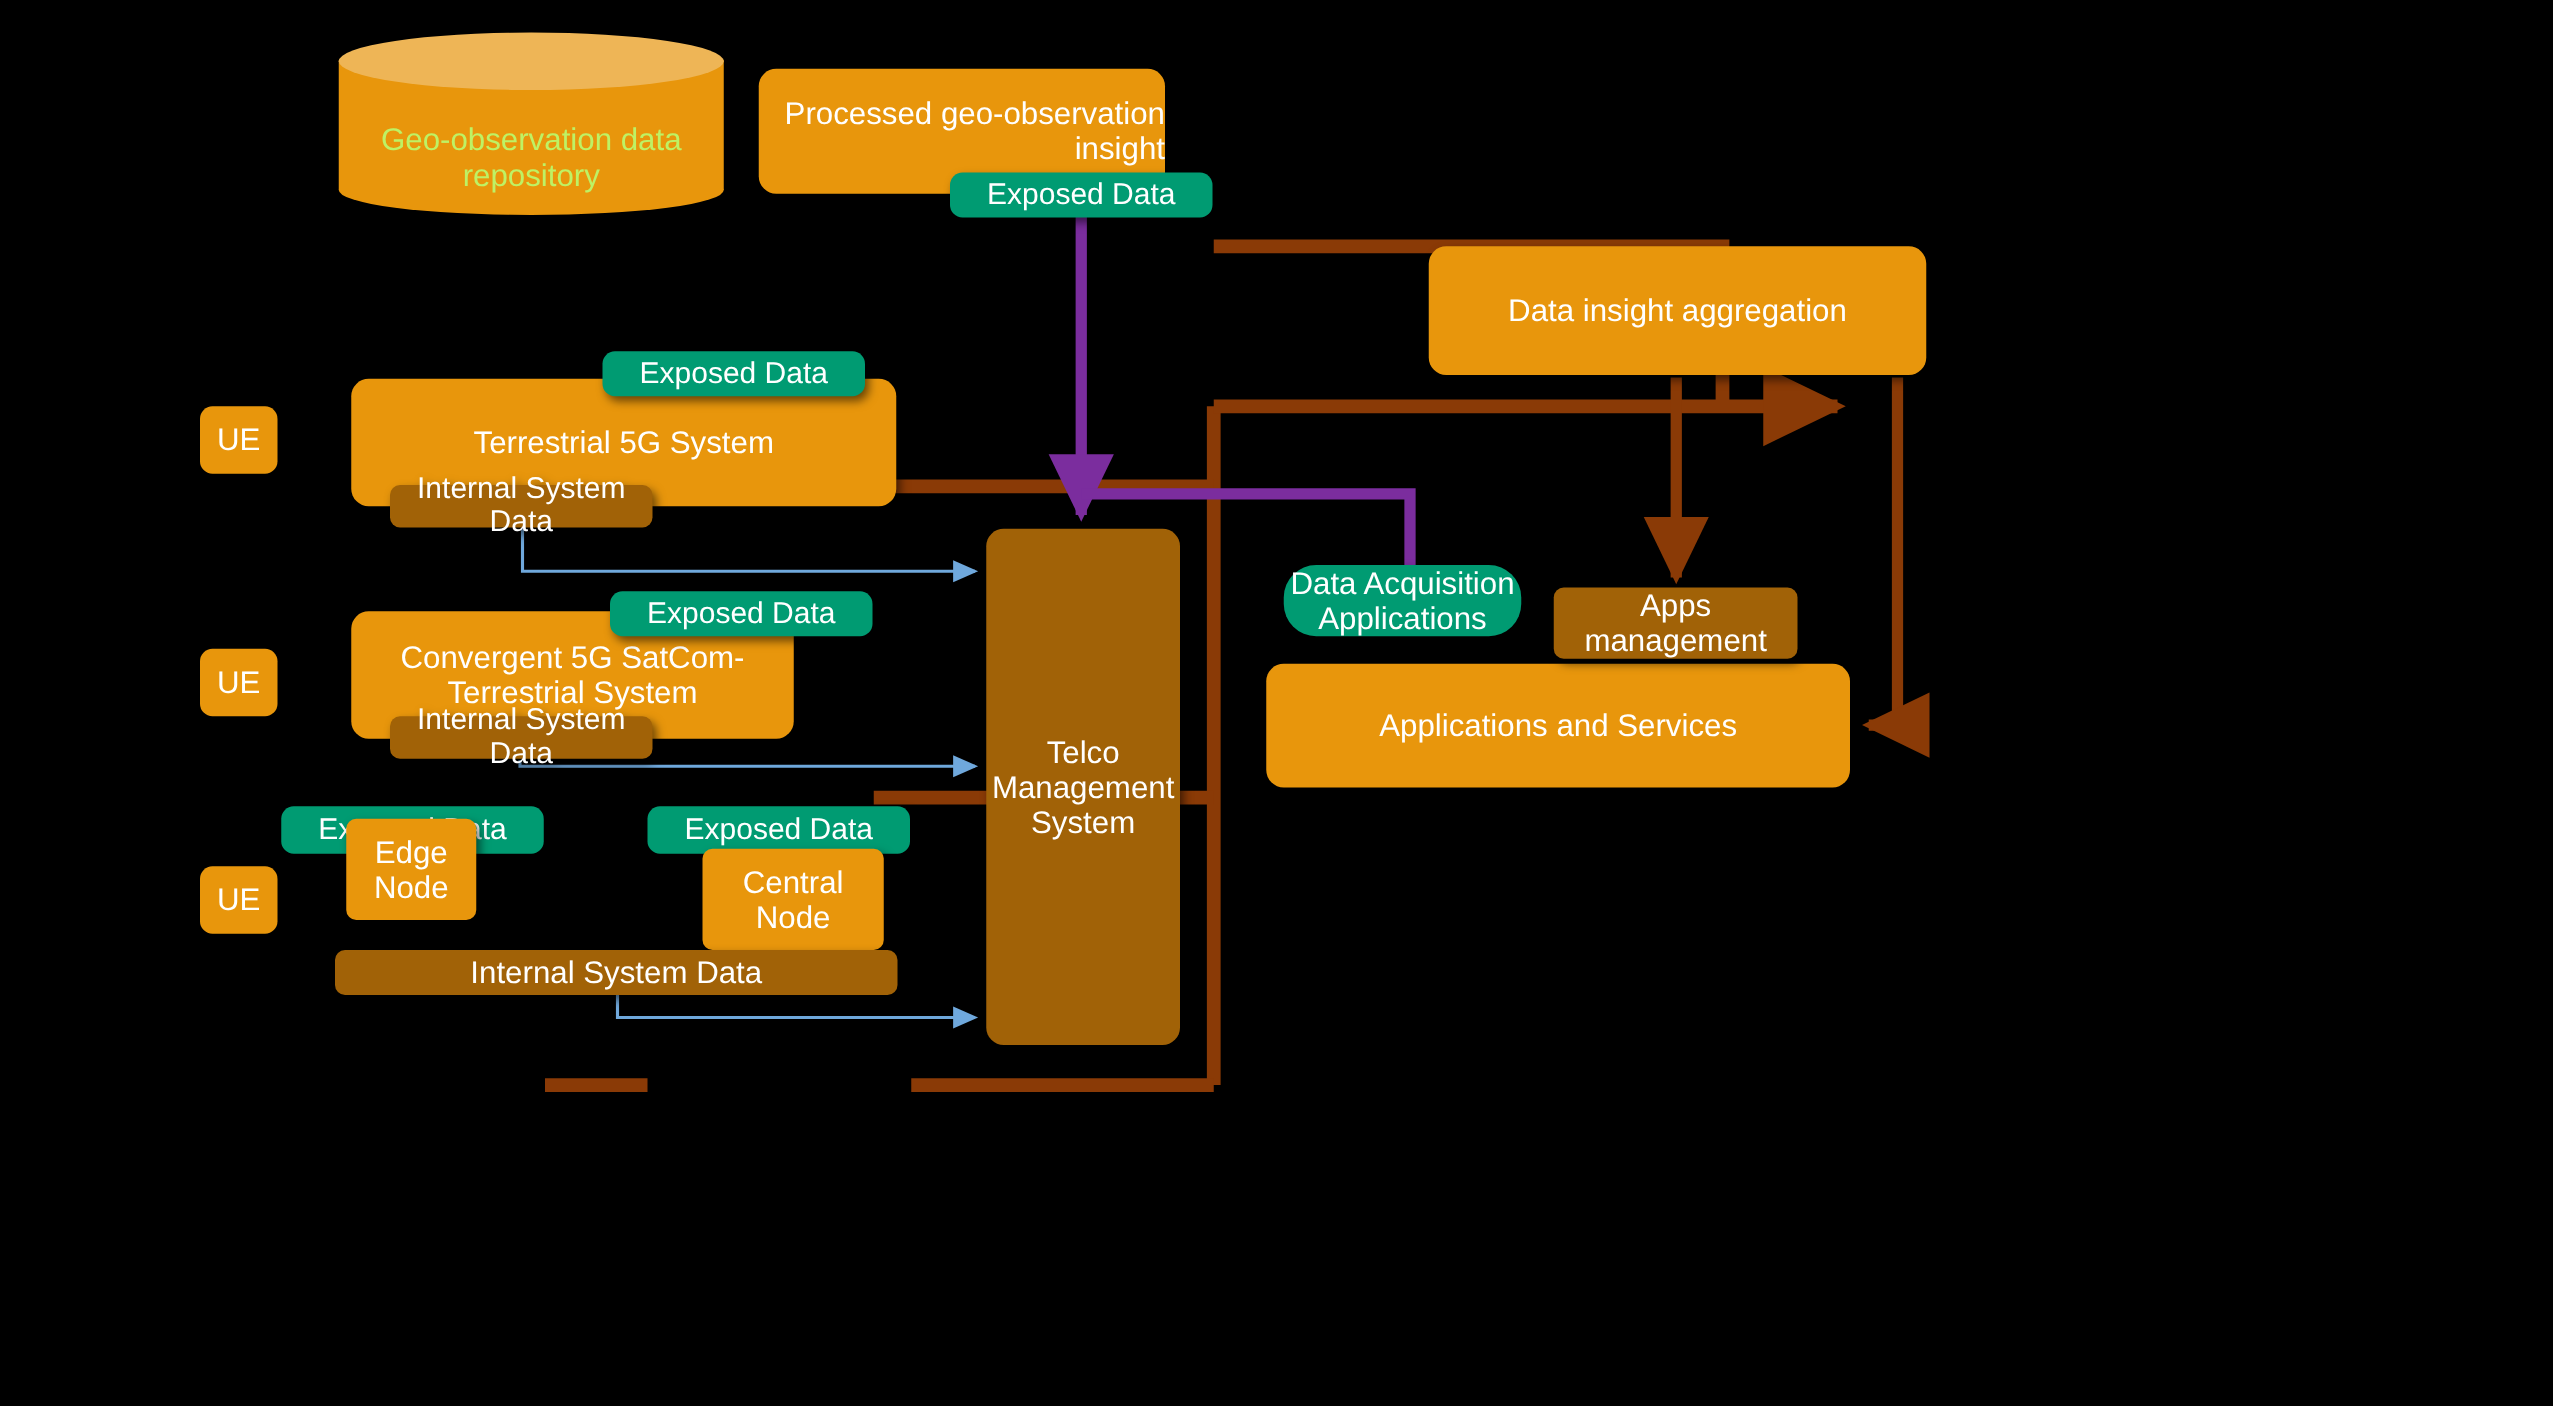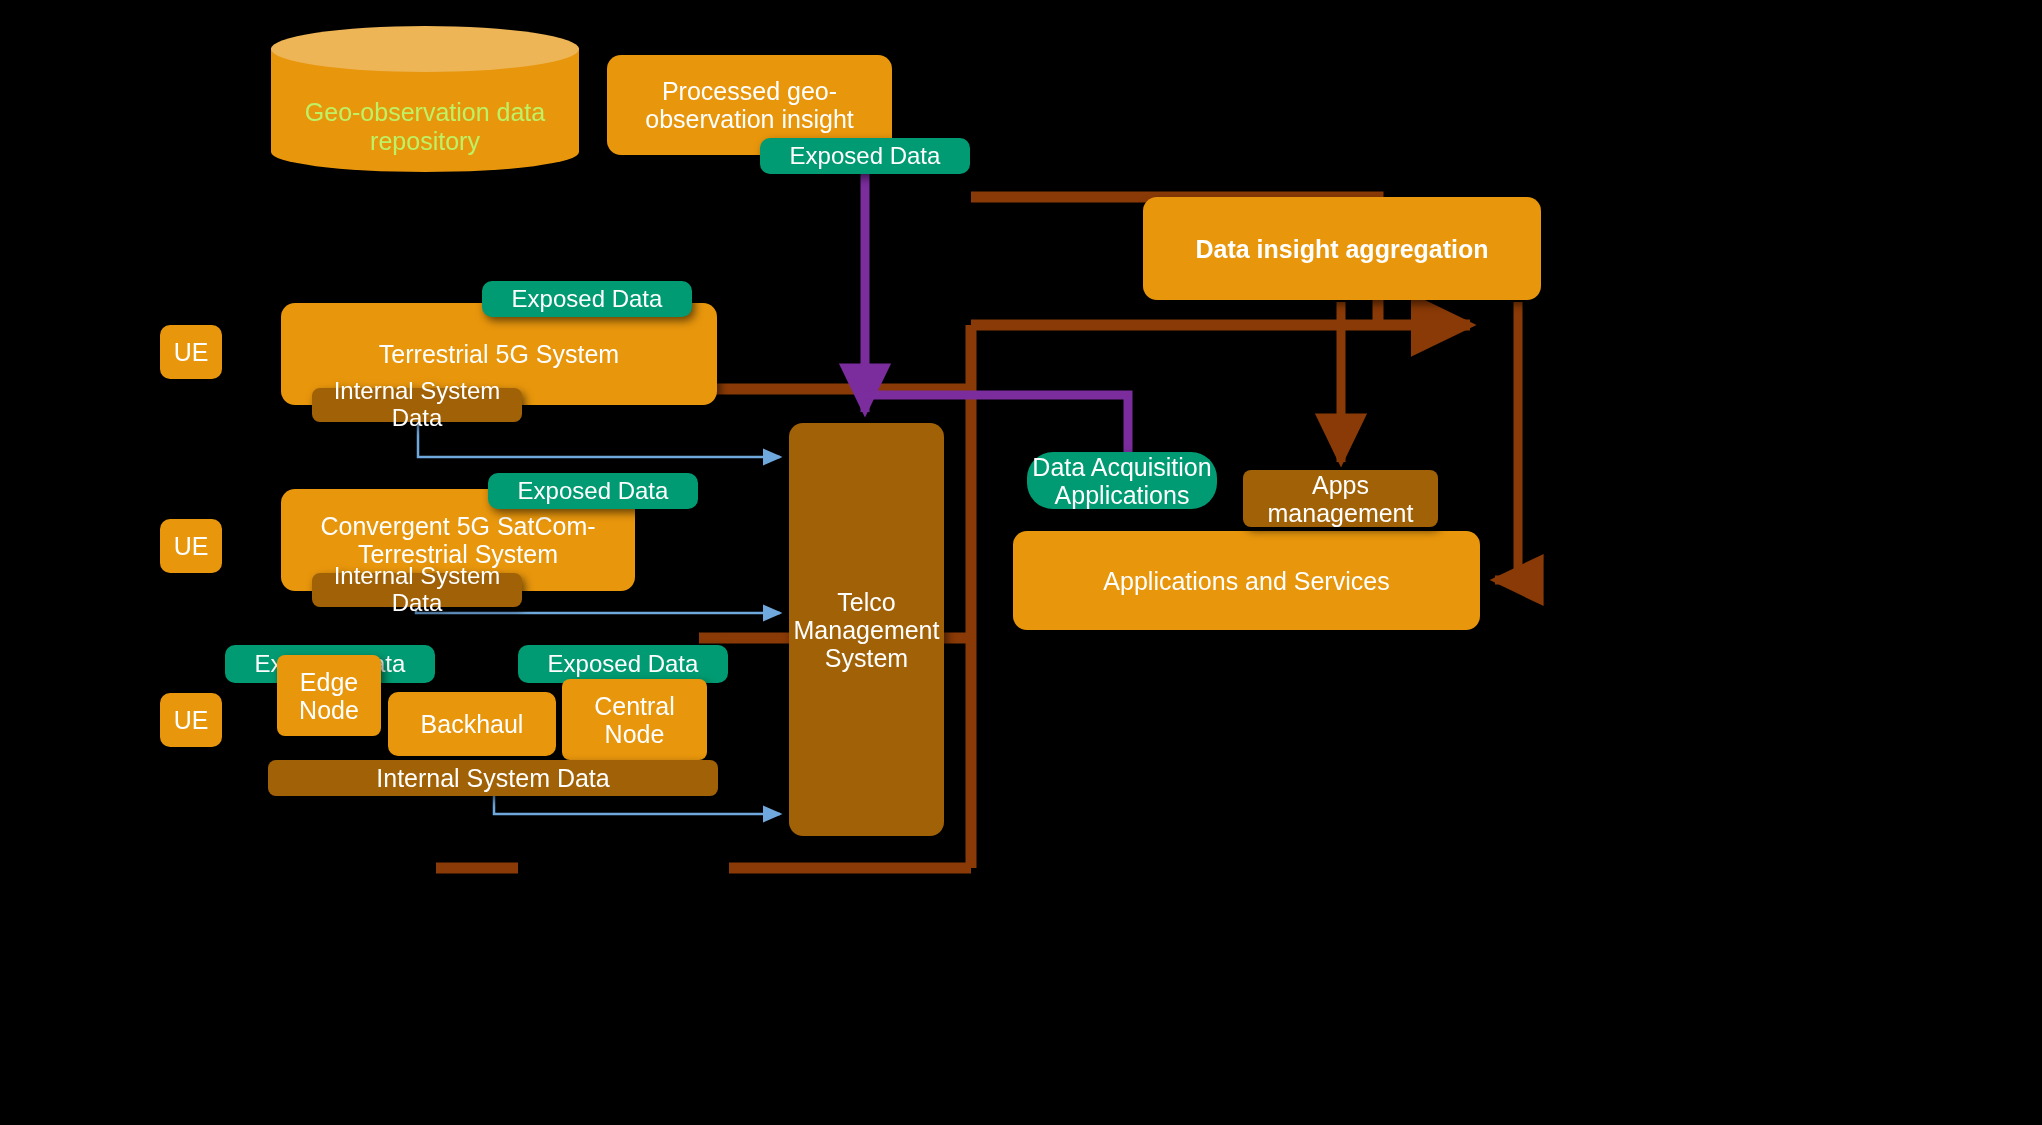--- a/index.html
+++ b/index.html
@@ -128,25 +128,25 @@
     </g>
   </svg>
 
   <div class="cyl" style="left:271px; top:26px; width:308px; height:145px;">
     <div class="cyl-bottom" style="top:106px; height:40px;"></div>
     <div class="cyl-body" style="top:22px; height:104px;"></div>
     <div class="cyl-top" style="top:0px; height:46px;"></div>
   </div>
   <div class="cyl-label fs25" style="left:271px; top:98px; width:308px;">Geo-observation data repository</div>
 
-  <div class="node orange r14 fs25" style="left:607px; top:55px; width:285px; height:100px;">Processed geo-observation insight</div>
+  <div class="node orange r14 fs25" style="left:607px; top:55px; width:325px; height:100px;text-align:right;">Processed geo-observation insight</div>
 
   <div class="node teal r10 fs24" style="left:760px; top:138px; width:210px; height:36px;">Exposed Data</div>
 
-  <div class="node orange r14 fs25" style="left:1143px; top:197px; width:398px; height:103px;font-weight:bold;">Data insight aggregation</div>
+  <div class="node orange r14 fs25" style="left:1143px; top:197px; width:398px; height:103px;">Data insight aggregation</div>
 
   <div class="node orange r10 fs25" style="left:160px; top:325px; width:62px; height:54px;">UE</div>
 
   <div class="node orange r14 fs25" style="left:281px; top:303px; width:436px; height:102px;">Terrestrial 5G System</div>
 
   <div class="node teal r10 fs24" style="left:482px; top:281px; width:210px; height:36px;">Exposed Data</div>
 
   <div class="node blue r8 fs24" style="left:312px; top:388px; width:210px; height:34px;">Internal System Data</div>
 
   <div class="node orange r10 fs25" style="left:160px; top:519px; width:62px; height:54px;">UE</div>
@@ -161,21 +161,20 @@
 
   <div class="node teal r10 fs24" style="left:225px; top:645px; width:210px; height:38px;">Exposed Data</div>
 
   <div class="node teal r10 fs24" style="left:518px; top:645px; width:210px; height:38px;">Exposed Data</div>
 
   <div class="node orange r8 fs25" style="left:277px; top:655px; width:104px; height:81px; flex-direction:column;">
     <span>Edge</span>
     <span>Node</span>
   </div>
 
-  <div class="node orange r10 fs25" style="left:388px; top:692px; width:168px; height:64px;">Backhaul</div>
 
   <div class="node orange r8 fs25" style="left:562px; top:679px; width:145px; height:81px;">Central Node</div>
 
   <div class="node blue r8 fs25" style="left:268px; top:760px; width:450px; height:36px;">Internal System Data</div>
 
   <div class="node orange r14 fs25" style="left:1013px; top:531px; width:467px; height:99px; z-index:1;">Applications and Services</div>
 
   <div class="node blue r14 fs25" style="left:789px; top:423px; width:155px; height:413px; flex-direction:column;">
     <span>Telco</span>
     <span>Management</span>

